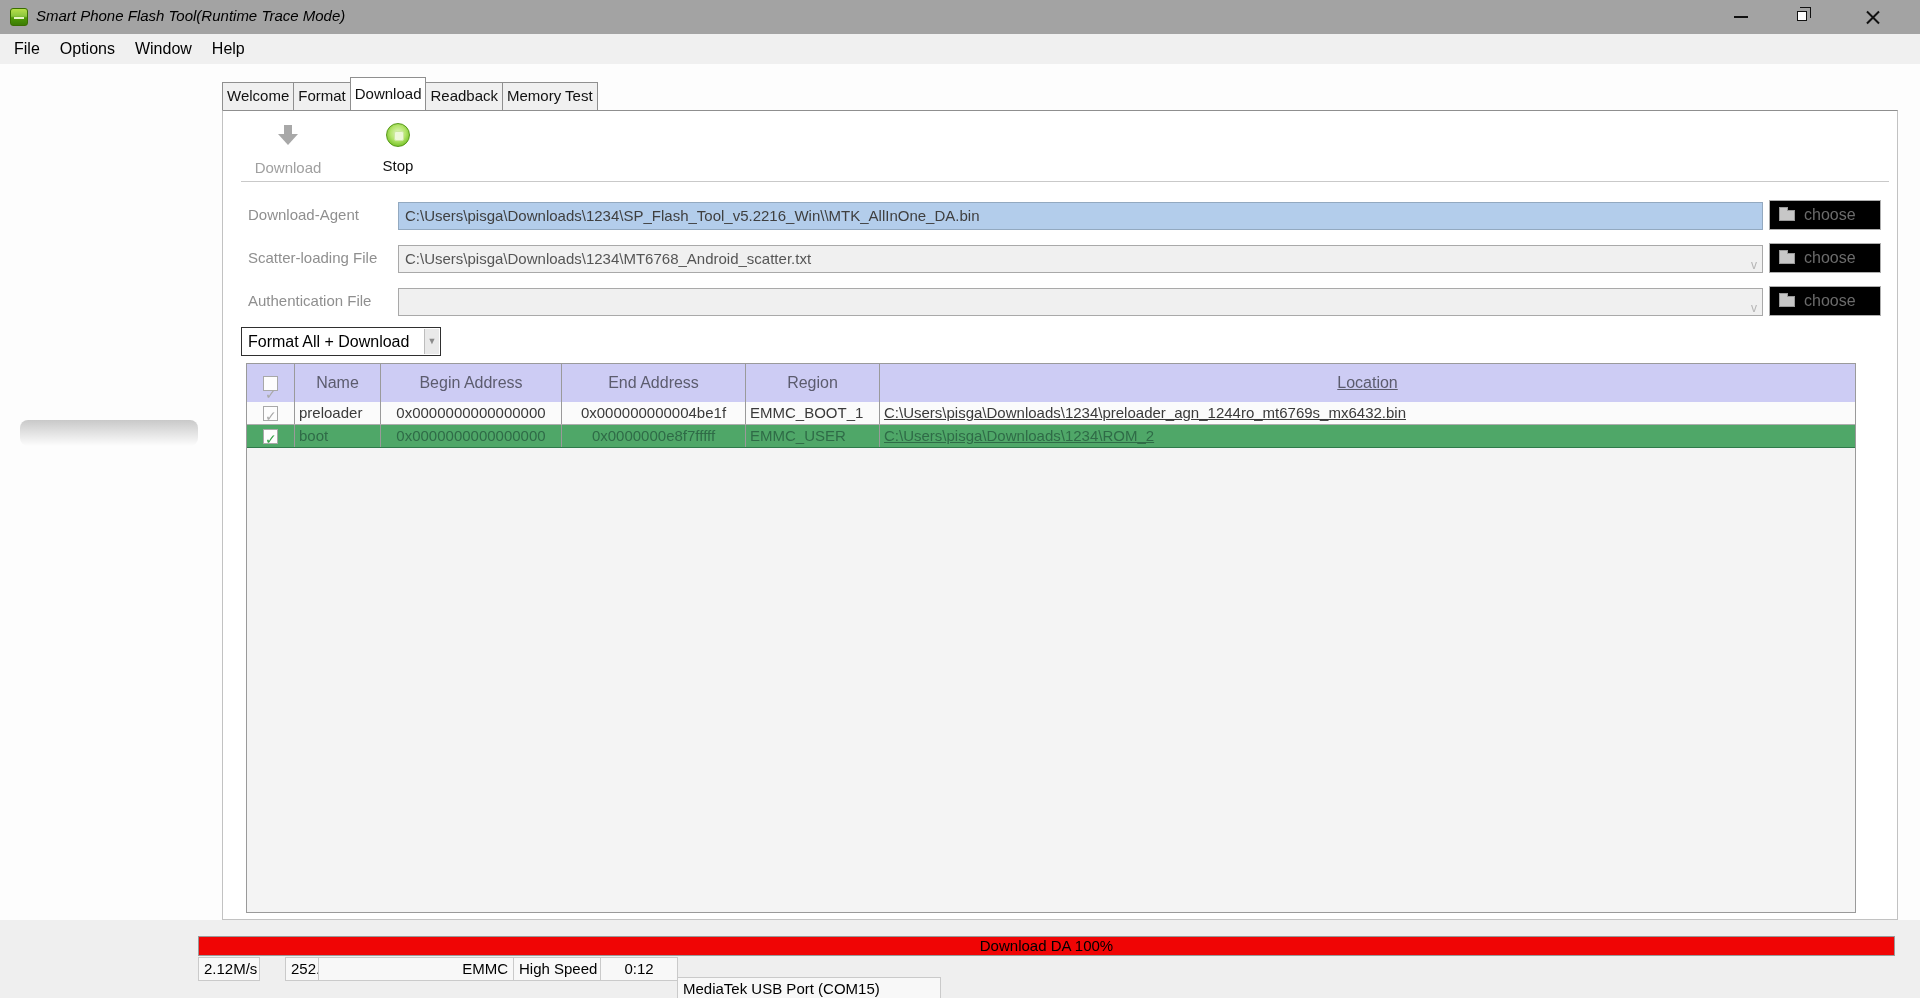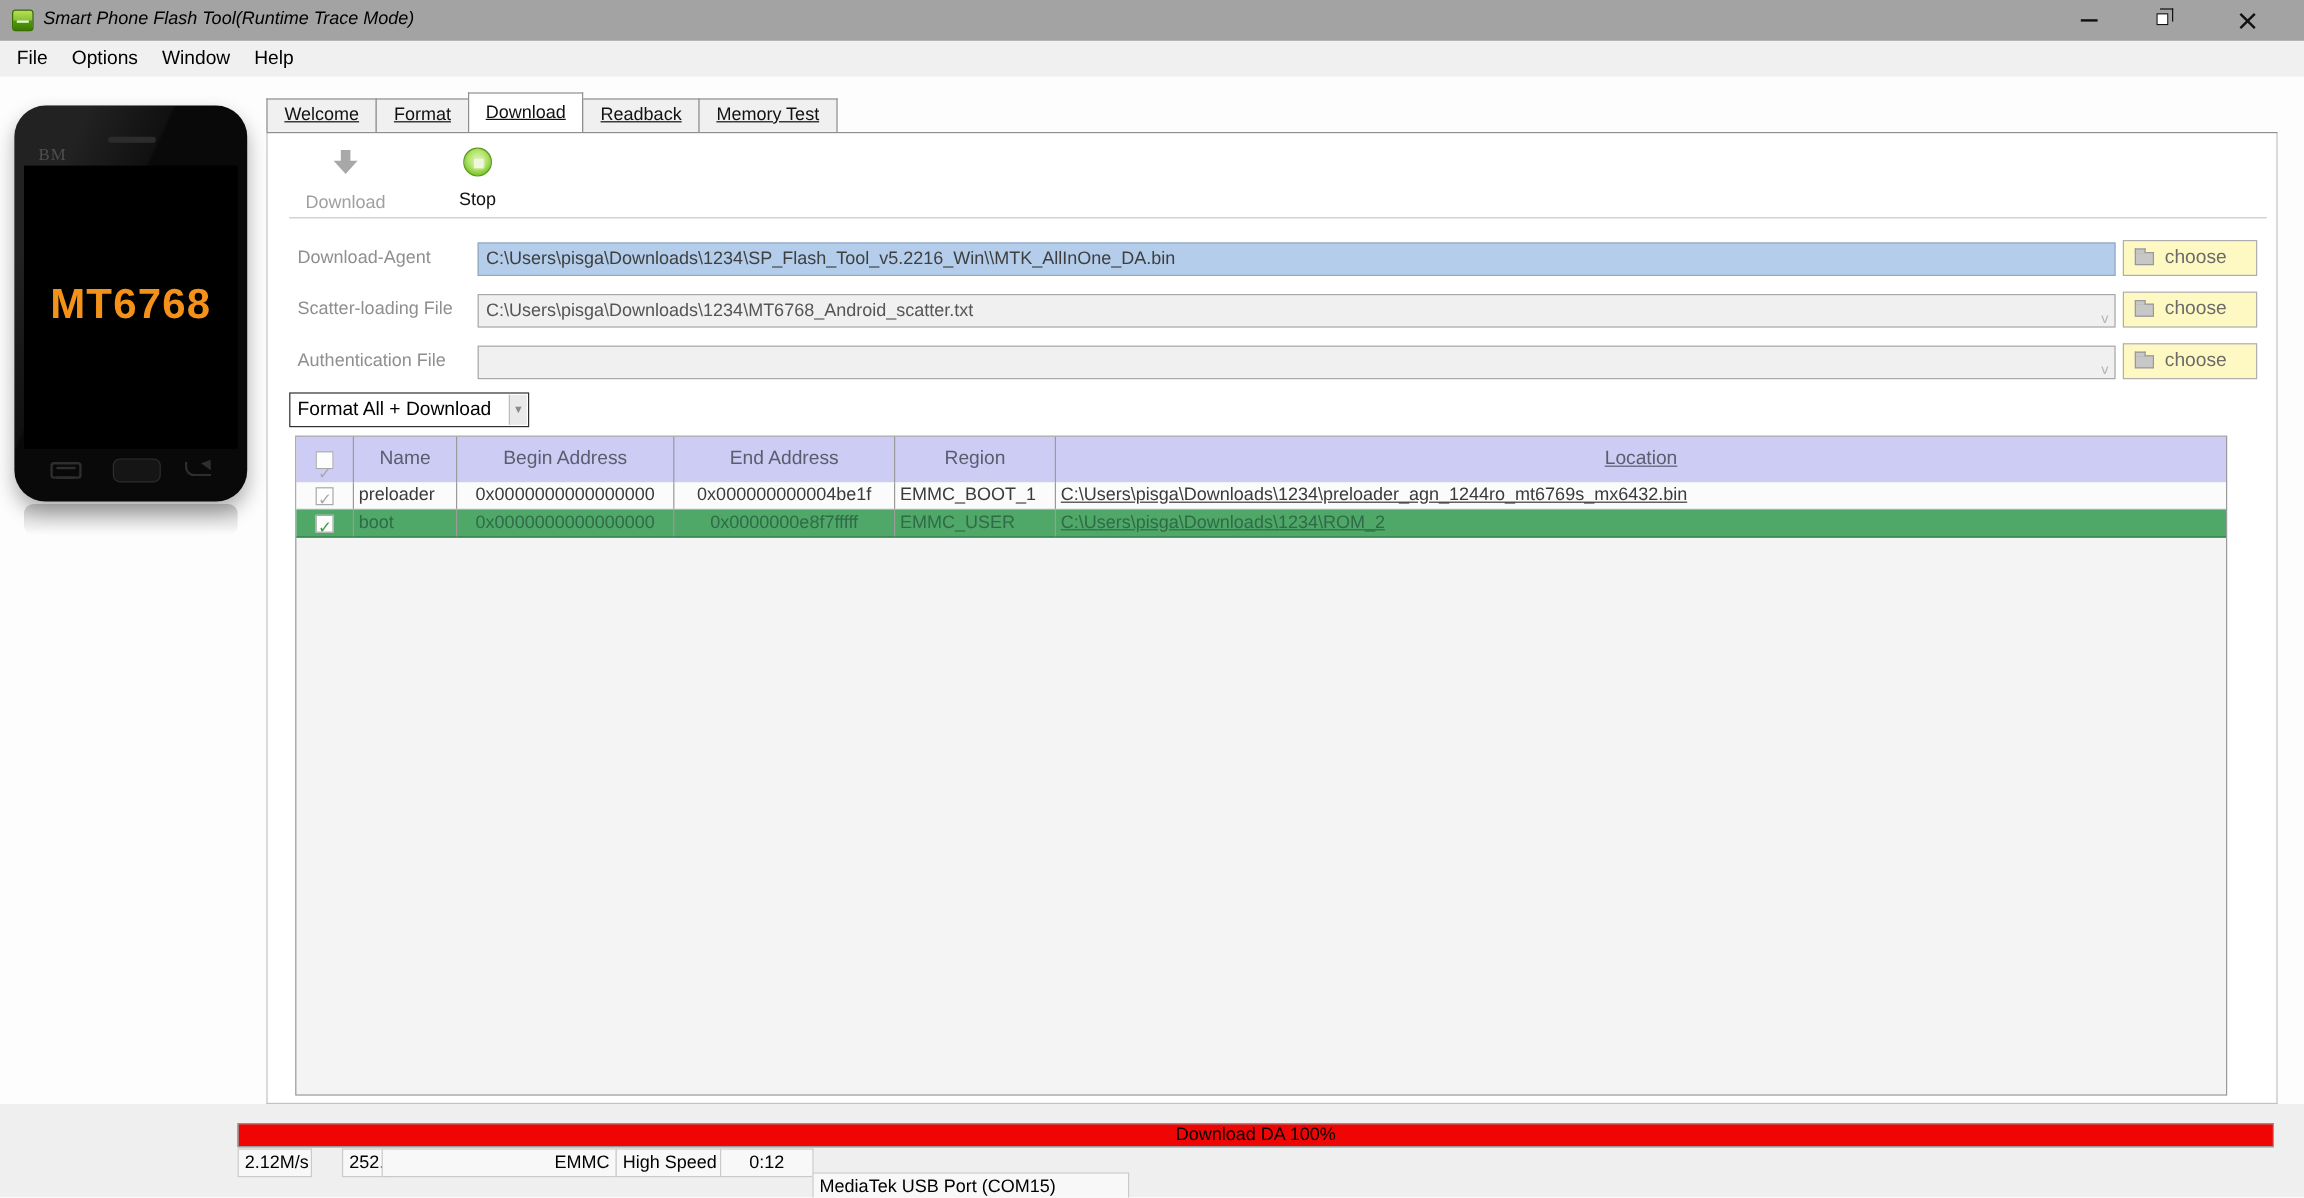--- a/index.html
+++ b/index.html
@@ -45,22 +45,22 @@
   .nav-menu::after { content:""; position:absolute; left:3px; top:2px; right:3px; height:6px;
            border-top:2px solid #2e2e2e; border-bottom:2px solid #2e2e2e; }
   .nav-home { position:absolute; left:82px; top:0; width:40px; height:20px; border-radius:6px; background:#151515; border:1px solid #2e2e2e; }
   .nav-back { position:absolute; right:30px; top:3px; width:22px; height:12px; border:2px solid #2e2e2e; border-top:none; border-right:none; border-radius:0 0 0 8px; }
   .nav-back::after { content:""; position:absolute; right:-4px; top:-7px; border:5px solid transparent; border-bottom:7px solid #2e2e2e; transform:rotate(35deg); }
   .phone-reflection { position:absolute; left:20px; top:356px; width:178px; height:26px; border-radius:8px;
            background:linear-gradient(rgba(80,80,80,0.30), rgba(120,120,120,0.0)); }
 
   
   .tabstrip { position:absolute; left:222px; top:13px; height:33px; display:flex; align-items:flex-end; z-index:4; }
-  .tab { height:28px; line-height:26px; padding:0 14px; font-size:15px; color:#111; background:#f0f0f0;
-         border:1px solid #8f8f8f; border-bottom:none; margin-right:-1px; text-align:left;text-decoration:underline; }
+  .tab { height:28px; line-height:26px; padding:0 4px; font-size:15px; color:#111; background:#f0f0f0;
+         border:1px solid #8f8f8f; border-bottom:none; margin-right:-1px; text-align:left; }
   .tab.active { height:33px; line-height:31px; background:#ffffff; position:relative; z-index:5; }
 
   
   .panel { position:absolute; left:222px; top:46px; width:1676px; height:810px; background:#ffffff;
            border:1px solid #c2c2c2; border-top:1px solid #8f8f8f; z-index:2; }
 
   
   .toolbtn { position:absolute; top:12px; width:86px; text-align:center; }
   .toolbtn .tlabel { display:block; margin-top:6px; font-size:15px; }
   .tb-download { left:22px; } .tb-download .tlabel { color:#a0a0a0; }
@@ -77,21 +77,21 @@
 
   
   .frow { position:absolute; left:0; height:28px; }
   .frow-da { top:91px; } .frow-scatter { top:134px; } .frow-auth { top:177px; }
   .flabel { position:absolute; left:25px; top:4px; width:148px; font-size:15px; color:#8f8f8f; white-space:nowrap; }
   .fbox { position:absolute; left:175px; top:0; width:1365px; height:28px; border:1px solid #a9a9a9;
           font-size:15px; line-height:26px; padding:0 6px; white-space:nowrap; overflow:hidden; }
   .fbox.selected { background:#b3cdeb; color:#3f3f3f; border-color:#93a9c0; }
   .fbox.combo { background:#f0f0f0; color:#555; }
   .combo-chevron { position:absolute; right:5px; top:6px; font-size:12px; color:#b5b5b5; }
-  .choose-btn { position:absolute; left:1546px; top:-2px; width:112px; height:30px; background:#fef9c3;
+  .choose-btn { position:absolute; left:1546px; top:-2px; width:112px; height:30px; background:#000000;
           border:1px solid #aeaeae; color:#6b6b6b; font-size:16px; line-height:28px; text-align:left; padding-left:34px; }
   .folder-icon { position:absolute; left:9px; top:9px; width:16px; height:11px; background:#c7c7c7; border:1px solid #999; }
   .folder-icon::before { content:""; position:absolute; left:-1px; top:-4px; width:7px; height:3px; background:#c7c7c7; border:1px solid #999; border-bottom:none; }
 
   
   .fmt-dd { position:absolute; left:18px; top:216px; width:200px; height:29px; background:#fff;
             border:1px solid #2f2f2f; font-size:16px; line-height:27px; padding-left:6px; }
   .fmt-dd .dd-btn { position:absolute; right:1px; top:1px; width:15px; height:25px; background:#e9e9e9;
             border-left:1px solid #bdbdbd; text-align:center; font-size:9px; line-height:25px; color:#8a8a8a; }
 
@@ -151,32 +151,20 @@
 <div class="menubar">
   <div class="menu-item">File</div>
   <div class="menu-item">Options</div>
   <div class="menu-item">Window</div>
   <div class="menu-item">Help</div>
 </div>
 
 <div class="bodyarea">
   <div class="bottom-strip"></div>
 
-  <div class="phone">
-    <div class="speaker"></div>
-    <div class="phone-brand">BM</div>
-    <div class="screen">
-      <div class="chip-label" style="color: rgb(243, 145, 25);">MT6768</div>
-    </div>
-    <div class="nav-row">
-      <div class="nav-menu"></div>
-      <div class="nav-home"></div>
-      <div class="nav-back"></div>
-    </div>
-  </div>
   <div class="phone-reflection"></div>
 
   <div class="tabstrip">
     <div class="tab">Welcome</div>
     <div class="tab">Format</div>
     <div class="tab active">Download</div>
     <div class="tab">Readback</div>
     <div class="tab">Memory Test</div>
   </div>
 

